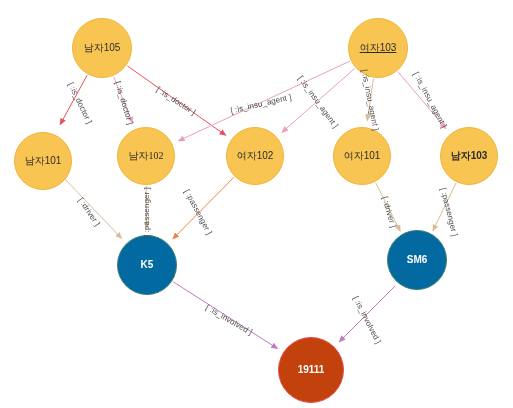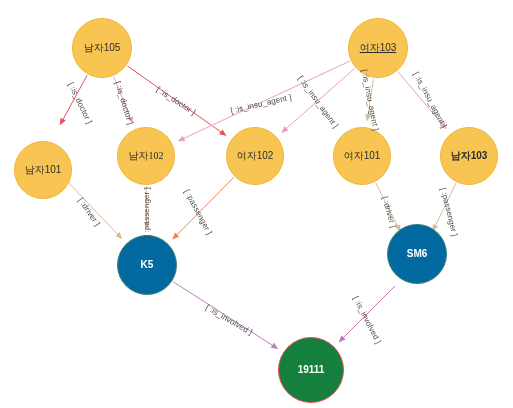--- a/index.html
+++ b/index.html
@@ -14,21 +14,21 @@
   .node{
     position:absolute;
     border-radius:50%;
     display:flex;align-items:center;justify-content:center;
     box-sizing:border-box;
     text-align:center;
     line-height:1;
   }
   .node-person{background:#f9c552;border:1.5px solid #f0b537;color:#2b2b2b;font-size:10px;}
   .node-vehicle{background:#0369a1;border:1.5px solid #3f8270;color:#ffffff;font-size:10px;font-weight:bold;}
-  .node-incident{background:#15803d;border:1.5px solid #e6504d;color:#ffffff;font-size:10px;font-weight:bold;}
+  .node-incident{background:#c2410c;border:1.5px solid #e6504d;color:#ffffff;font-size:10px;font-weight:bold;}
   .edge-label{
     position:absolute;
     font-size:8px;
     color:#4a4a4a;
     white-space:nowrap;
     transform-origin:center center;
     pointer-events:none;
     letter-spacing:.1px;
   }
 </style>
@@ -69,39 +69,39 @@
       <line x1="173.10752191133292" y1="281.7151817115241" x2="277.3128749531188" y2="348.43202359803337" stroke="#c07cc0" stroke-width="1" marker-end="url(#arw-c07cc0)"></line>
       <line x1="395.079689783217" y1="285.920310216783" x2="339.2842712474619" y2="341.7157287525381" stroke="#c07cc0" stroke-width="1" marker-end="url(#arw-c07cc0)"></line>
     </svg>
   <div id="node-layer">
       <div class="node node-person" style="left: 72px; top: 18px; width: 60px; height: 60px;">
         <span>남자105</span>
       </div>
       <div class="node node-person" style="left: 348px; top: 18px; width: 60px; height: 60px; text-decoration: underline;">
         <span>여자103</span>
       </div>
-      <div class="node node-person" style="left: 14px; top: 141px; width: 58px; height: 58px;">
+      <div class="node node-person" style="left: 14px; top: 132px; width: 58px; height: 58px;">
         <span>남자101</span>
       </div>
       <div class="node node-person" style="left: 117px; top: 127px; width: 58px; height: 58px; font-family: Liberation Serif, serif;">
         <span>남자102</span>
       </div>
       <div class="node node-person" style="left: 226px; top: 127px; width: 58px; height: 58px; justify-content: center;">
         <span>여자102</span>
       </div>
       <div class="node node-person" style="left: 333px; top: 127px; width: 58px; height: 58px; text-align: right;">
         <span>여자101</span>
       </div>
       <div class="node node-person" style="left: 440px; top: 127px; width: 58px; height: 58px; font-weight: bold;">
         <span>남자103</span>
       </div>
       <div class="node node-vehicle" style="left: 117px; top: 235px; width: 60px; height: 60px;">
         <span>K5</span>
       </div>
-      <div class="node node-vehicle" style="left: 387px; top: 224px; width: 60px; height: 60px;">
+      <div class="node node-vehicle" style="left: 387px; top: 230px; width: 60px; height: 60px;">
         <span>SM6</span>
       </div>
       <div class="node node-incident" style="left: 278px; top: 337px; width: 66px; height: 66px;">
         <span>19111</span>
       </div>
     </div>
   <div id="label-layer">
       <div class="edge-label" style="left: 80px; top: 103px; transform: translate(-50%, -50%) rotate(64deg);">[ :is_doctor ]</div>
       <div class="edge-label" style="left: 124px; top: 103px; transform: translate(-50%, -50%) rotate(73deg);">[ :is_doctor ]</div>
       <div class="edge-label" style="left: 176px; top: 101px; transform: translate(-50%, -50%) rotate(33deg);">[ :is_doctor ]</div>

